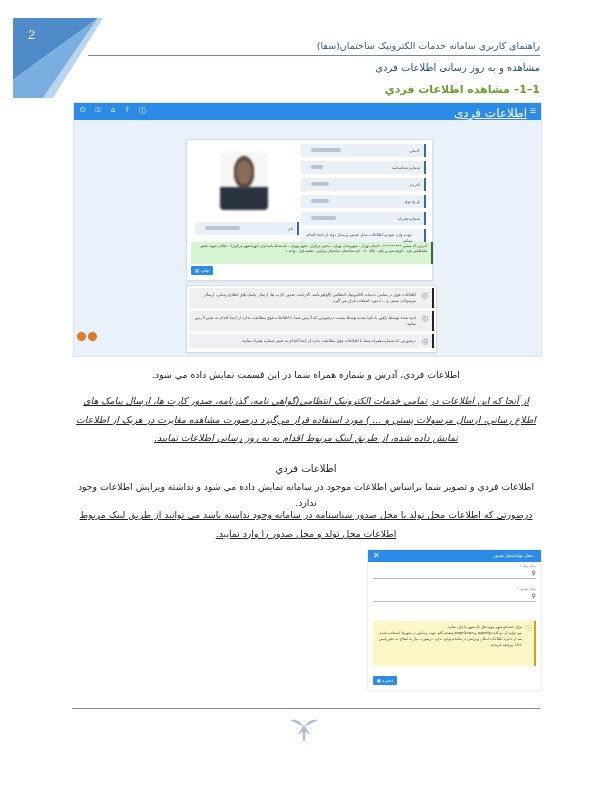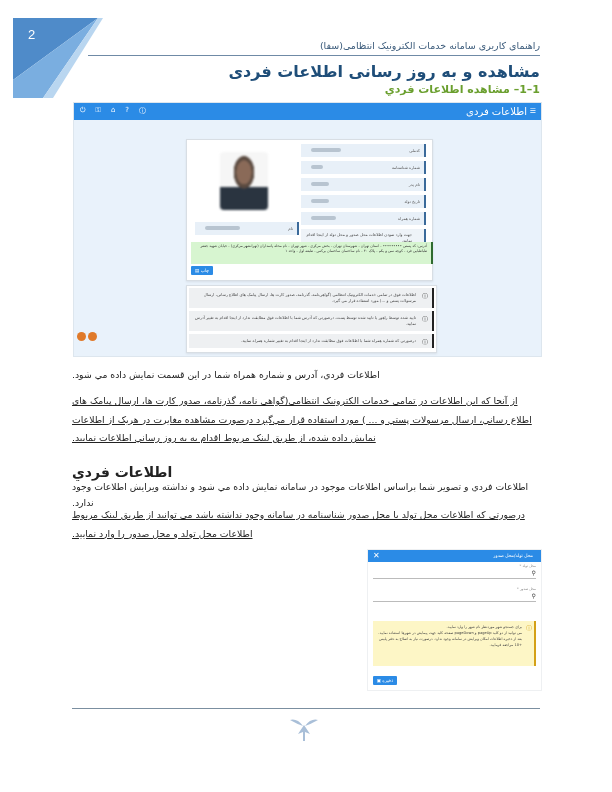--- a/index.html
+++ b/index.html
@@ -3,52 +3,52 @@
 <meta charset="utf-8">
 <style>
   html, body { margin:0; padding:0; }
   body { width:612px; height:792px; background:#fff; position:relative; overflow:hidden; font-family:"DejaVu Sans", sans-serif; }
   .abs { position:absolute; }
   .rtl { direction:rtl; text-align:right; }
   .corner { left:13px; top:18px; width:90px; height:80px; }
   .page-num { left:28px; top:27px; color:#fff; font-size:13px; font-family:"Liberation Sans", sans-serif; }
   .header-title { right:72px; top:40px; font-size:9.5px; color:#3a5a7a; }
   .header-line { left:88px; right:72px; top:55px; height:1px; background:#6f8aa6; }
-  .h1 { right:72px; top:62px; font-size:16px; font-weight:bold; color:#1f4e79;text-align:center; }
+  .h1 { right:72px; top:62px; font-size:10px; font-weight:normal; color:#1f4e79;text-align:center; }
   .h2 { right:72px; top:83px; font-size:11px; font-weight:bold; color:#6a9f2e; }
   .shot { left:73px; top:102px; width:467px; height:253px; background:#e9f2fb; border:1px solid #dde6ee; }
   .shot-bar { left:0; top:0; width:100%; height:17px; background:#2b8be6; }
-  .bar-title { right:14px; top:3px; color:#fff; font-size:10px; }
+  .bar-title { right:14px; top:3px; color:#fff; font-size:12px;text-decoration:underline; }
   .bar-menu { right:5px; top:4px; color:#fff; font-size:7px; }
   .bar-icons { left:6px; top:3px; display:flex; gap:10px; color:#fff; font-size:7px; }
   .card { background:#fff; border:1px solid #d8dee4; box-shadow:0 1px 2px rgba(0,0,0,.08); }
   .field { height:13px; background:#e8f0f8; border-right:2px solid #3b6a9a; margin-bottom:4px; position:relative; font-size:4px; color:#555; }
   .field .lbl { position:absolute; right:4px; top:4px; }
   .field .val { position:absolute; left:10px; top:4px; width:30px; height:4px; background:#b8c4d0; border-radius:2px; filter:blur(0.5px); }
   .photo { width:48px; height:58px; border-radius:4px; background:radial-gradient(ellipse at 50% 35%, #8a6a58 0 22%, #5a4a40 23% 30%, transparent 31%), linear-gradient(#f6f6f6 0 60%, #2a3440 60%); filter:blur(1px); }
   .note-row { position:relative; border-right:2px solid #222; background:#eef0f2; margin-bottom:3px; font-size:4px; color:#444; padding:4px 16px 4px 4px; line-height:1.5; direction:rtl; }
   .note-row .ic { position:absolute; right:4px; top:3px; font-size:6px; color:#333; }
-  .body-text { right:72px; left:72px; font-size:9.3px; color:#222; line-height:1.75; direction:rtl; text-align:left; }
-  .italic-ul { text-decoration:underline; }
+  .body-text { right:72px; left:72px; font-size:9.3px; color:#222; line-height:1.75; direction:rtl; text-align:center; }
+  .italic-ul { font-style:italic; text-decoration:underline; }
   .modal { left:367px; top:549px; width:173px; height:140px; background:#fff; border:1px solid #eef0f2; }
   .modal-bar { height:12px; background:#2b8be6; position:relative; }
   .footer-line { left:72px; right:72px; top:708px; height:1px; background:#7b8fa0; }
   .footer-logo { left:289px; top:718px; }
 </style>
 </head>
 <body>
 
 <svg class="abs corner" viewBox="0 0 90 80">
   <polygon points="0,0 85,0 0,62" fill="#4f8bc9"></polygon>
   <polygon points="0,62 85,0 30,80 0,80" fill="#7aaee0"></polygon>
   <polygon points="30,80 85,0 90,0 40,80" fill="#b9d6f0"></polygon>
 </svg>
 <div class="abs page-num">2</div>
 
-<div class="abs header-title rtl">راهنمای کاربری سامانه خدمات الکترونیک انتظامی(سفا)</div>
+<div class="abs header-title rtl">راهنمای کاربری سامانه خدمات الکترونیک ساختمان(سفا)</div>
 <div class="abs header-line"></div>
 <div class="abs h1 rtl">مشاهده و به روز رسانی اطلاعات فردی</div>
 <div class="abs h2 rtl">1–1– مشاهده اطلاعات فردي</div>
 
 <div class="abs shot">
   <div class="abs shot-bar">
     <span class="abs bar-menu">☰</span>
     <span class="abs bar-title">اطلاعات فردی</span>
     <div class="abs bar-icons">
       <span>⏻</span>
@@ -99,21 +99,21 @@
   </div>
 
   <div class="abs" style="left:3px; top:229px; display:flex; gap:2px;">
     <span style="width:9px; height:9px; border-radius:50%; background:#e07a2a; display:inline-block;"></span>
     <span style="width:9px; height:9px; border-radius:50%; background:#e07a2a; display:inline-block;"></span>
   </div>
 </div>
 
 <div class="abs body-text" style="top:367px;">اطلاعات فردي، آدرس و شماره همراه شما در اين قسمت نمايش داده مي شود.</div>
 <div class="abs body-text italic-ul" style="top:392px; line-height:2.0;">از آنجا که اين اطلاعات در تمامي خدمات الکترونيک انتظامي(گواهي نامه، گذرنامه، صدور کارت ها، ارسال پيامک هاي اطلاع رساني، ارسال مرسولات پستي و ... ) مورد استفاده قرار مي‌گيرد درصورت مشاهده مغايرت در هريک از اطلاعات نمايش داده شده، از طريق لينک مربوط اقدام به به روز رساني اطلاعات نماييد.</div>
-<div class="abs body-text" style="top:460px; font-weight:bold; font-size:14px;">اطلاعات فردي</div>
+<div class="abs body-text" style="top:460px; font-weight:normal; font-size:10px;">اطلاعات فردي</div>
 <div class="abs body-text" style="top:479px;">اطلاعات فردي و تصوير شما براساس اطلاعات موجود در سامانه نمايش داده مي شود و نداشته ويرايش اطلاعات وجود ندارد.</div>
 <div class="abs body-text" style="top:506px; line-height:2.0;text-decoration:underline;">درصورتي که اطلاعات محل تولد يا محل صدور شناسنامه در سامانه وجود نداشته باشد مي توانيد از طريق لينک مربوط اطلاعات محل تولد و محل صدور را وارد نماييد.</div>
 
 <div class="abs modal">
   <div class="modal-bar">
     <span class="abs rtl" style="right:8px; top:3px; color:#fff; font-size:4.5px;">محل تولد/محل صدور</span>
     <span class="abs" style="left:5px; top:1px; color:#fff; font-size:8px;">✕</span>
   </div>
   <div class="abs rtl" style="left:5px; right:5px; top:14px; height:14px; border-bottom:1px solid #bbb; font-size:3.5px; color:#888;">
     <span>محل تولد *</span>

